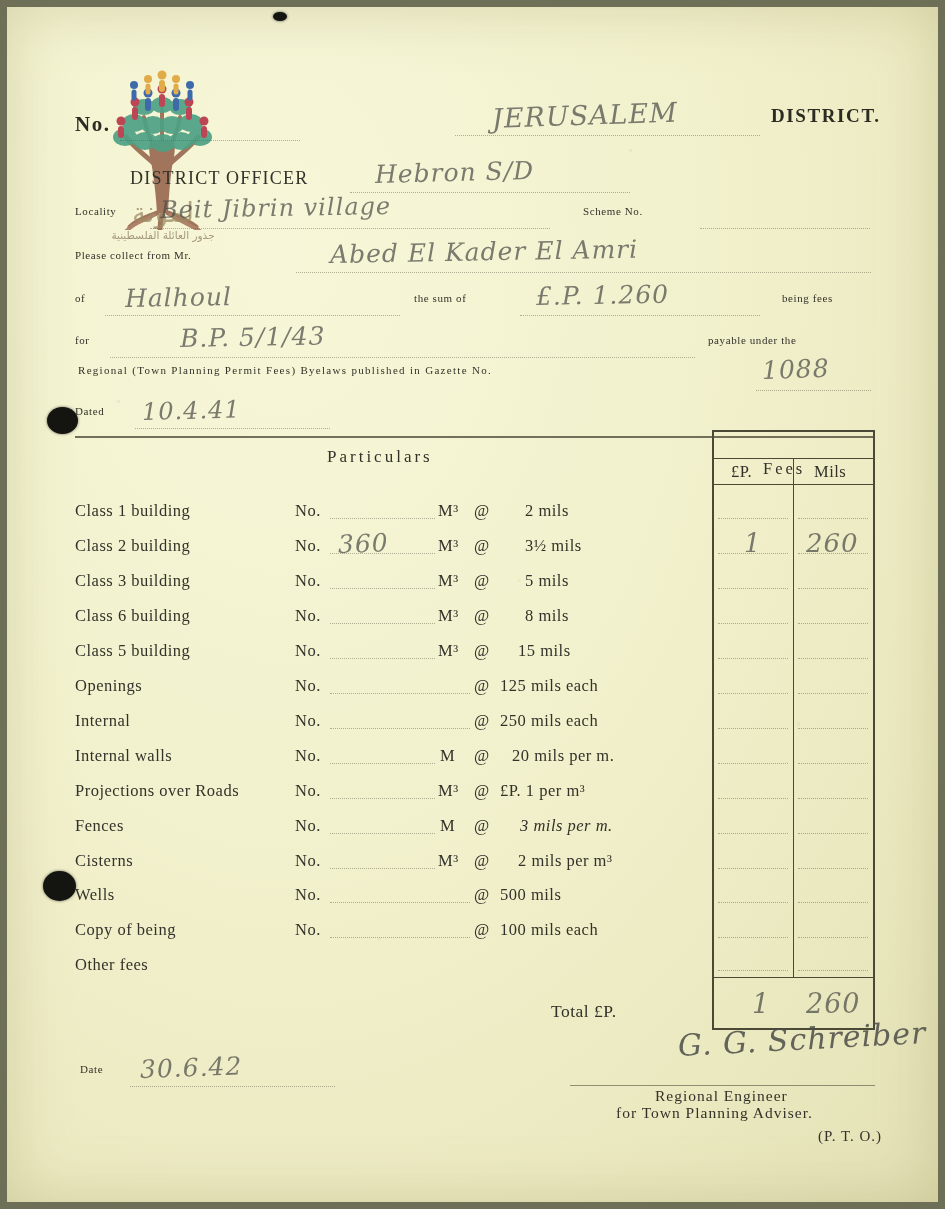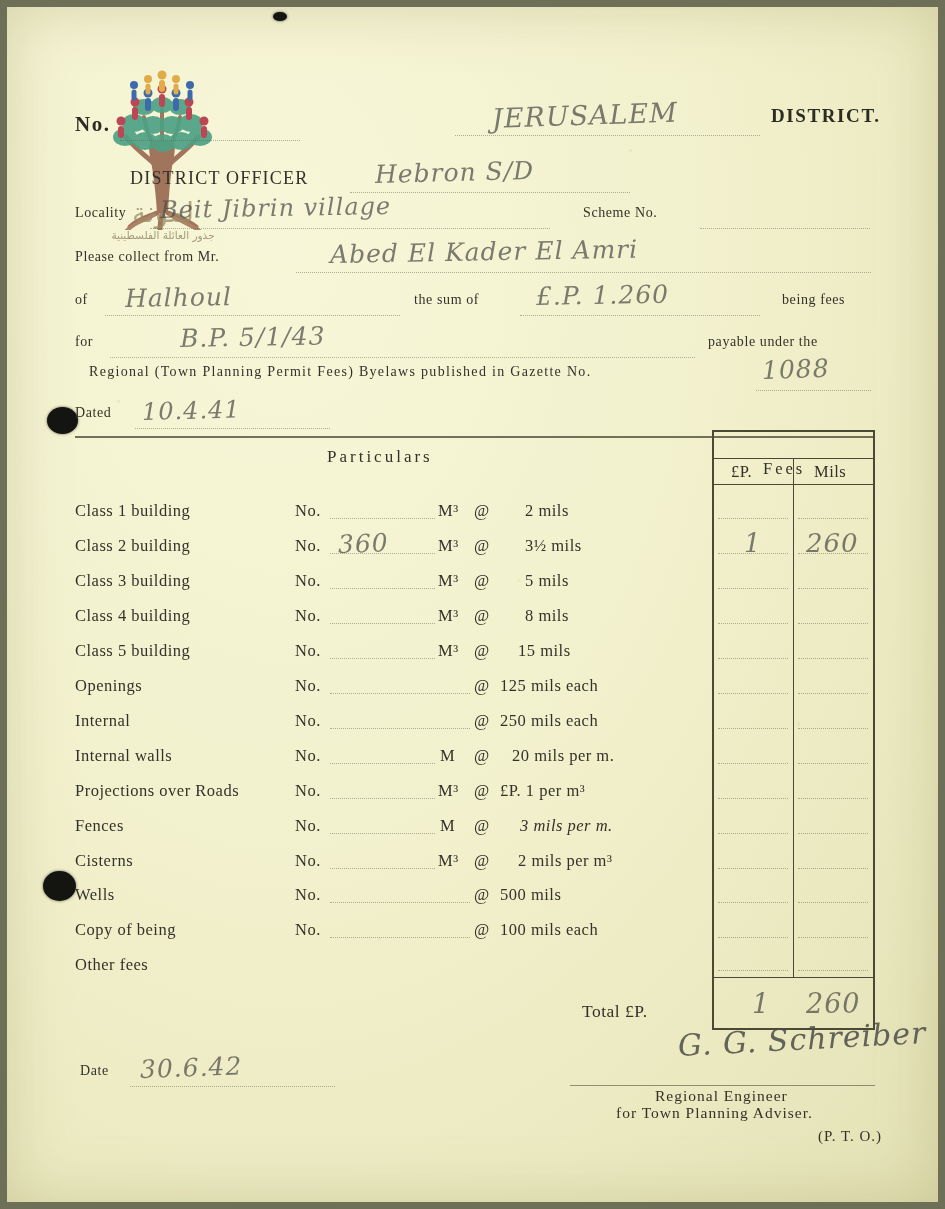--- a/index.html
+++ b/index.html
@@ -58,21 +58,21 @@
     letter-spacing: 1.6px;
     font-size: 19px;
     color: #2c2b22;
   }
   .smallcaps {
     font-variant: small-caps;
     letter-spacing: 1.2px;
     font-family: Liberation Serif, serif;
   }
   .body-txt {
-    font-size: 14px;
+    font-size: 11px;
     letter-spacing: .6px;
   }
   .tbl-txt {
     font-size: 16.5px;
     letter-spacing: .5px;
   }
 
   
   .hand {
     position: absolute;
@@ -249,21 +249,21 @@
   <div class="hand" style="left:536px; top:282px; font-size:25px; transform:rotate(-1deg);">£.P. 1.260</div>
 
   <div class="print body-txt" style="left:782px; top:292px;">being fees</div>
 
   <div class="print body-txt" style="left:75px; top:334px;">for</div>
   <div class="dots" style="left:110px; top:357px; width:585px;"></div>
   <div class="hand" style="left:180px; top:324px; font-size:25px; transform:rotate(-1deg);">B.P. 5/1/43</div>
 
   <div class="print body-txt" style="left:708px; top:334px;">payable under the</div>
 
-  <div class="print body-txt" style="left:89px; top:364px; letter-spacing:1.3px;">Regional (Town Planning Permit Fees) Byelaws published in Gazette No.</div>
+  <div class="print body-txt" style="left:78px; top:364px; letter-spacing:1.3px;">Regional (Town Planning Permit Fees) Byelaws published in Gazette No.</div>
   <div class="dots" style="left:756px; top:390px; width:115px;"></div>
   <div class="hand" style="left:762px; top:356px; font-size:25px; transform:rotate(-2deg);">1088</div>
 
   <div class="print body-txt" style="left:75px; top:405px;">Dated</div>
   <div class="dots" style="left:135px; top:428px; width:195px;"></div>
   <div class="hand" style="left:142px; top:398px; font-size:24px; transform:rotate(-1.5deg);">10.4.41</div>
 
   <div class="rule" style="left:75px; top:436px; width:800px; height:2px;"></div>
 
   <div class="tblline" style="left:712px; top:430px; width:2px; height:600px;"></div>
@@ -309,21 +309,21 @@
   <div class="dots" style="left:330px; top:588px; width:105px;"></div>
   <div class="hand" style="left:340px; top:564px; font-size:22px;"></div>
   <div class="print tbl-txt" style="left:438px; top:571px;">M³</div>
   <div class="print tbl-txt" style="left:474px; top:571px;">@</div>
   <div class="print tbl-txt" style="left:525px; top:571px;">5 mils</div>
   <div class="dots" style="left:718px; top:588px; width:70px;"></div>
   <div class="dots" style="left:798px; top:588px; width:70px;"></div>
   <div class="hand" style="left:740px; top:564px; font-size:22px;"></div>
   <div class="hand" style="left:812px; top:564px; font-size:22px;"></div>
 
-  <div class="print tbl-txt" style="left:75px; top:606px;">Class 4 building</div>
+  <div class="print tbl-txt" style="left:75px; top:606px;">Class 6 building</div>
   <div class="print tbl-txt" style="left:295px; top:606px;">No.</div>
   <div class="dots" style="left:330px; top:623px; width:105px;"></div>
   <div class="hand" style="left:340px; top:599px; font-size:22px;"></div>
   <div class="print tbl-txt" style="left:438px; top:606px;">M³</div>
   <div class="print tbl-txt" style="left:474px; top:606px;">@</div>
   <div class="print tbl-txt" style="left:525px; top:606px;">8 mils</div>
   <div class="dots" style="left:718px; top:623px; width:70px;"></div>
   <div class="dots" style="left:798px; top:623px; width:70px;"></div>
   <div class="hand" style="left:740px; top:599px; font-size:22px;"></div>
   <div class="hand" style="left:812px; top:599px; font-size:22px;"></div>
@@ -431,21 +431,21 @@
   <div class="dots" style="left:798px; top:937px; width:70px;"></div>
   <div class="hand" style="left:740px; top:913px; font-size:22px;"></div>
   <div class="hand" style="left:812px; top:913px; font-size:22px;"></div>
 
   <div class="print tbl-txt" style="left:75px; top:955px;">Other fees</div>
   <div class="dots" style="left:718px; top:970px; width:70px;"></div>
   <div class="dots" style="left:798px; top:970px; width:70px;"></div>
   <div class="hand" style="left:740px; top:948px; font-size:22px;"></div>
   <div class="hand" style="left:812px; top:948px; font-size:22px;"></div>
 
-  <div class="print tbl-txt" style="left:582px; top:1001px; font-size:17.5px;">Total £P.</div>
+  <div class="print tbl-txt" style="left:551px; top:1001px; font-size:17.5px;">Total £P.</div>
   <div class="hand" style="left:752px; top:988px; font-size:27px;">1</div>
   <div class="hand" style="left:806px; top:988px; font-size:27px;">260</div>
 
   <div class="print body-txt" style="left:80px; top:1063px;">Date</div>
   <div class="dots" style="left:130px; top:1086px; width:205px;"></div>
   <div class="hand" style="left:140px; top:1055px; font-size:25px; transform:rotate(-2deg);">30.6.42</div>
 
   <div class="rule" style="left:570px; top:1085px; width:305px; height:1px; background:rgba(70,68,50,.55);"></div>
   <div class="hand" style="left:678px; top:1028px; font-size:30px; opacity:.85; transform:rotate(-3deg);">G. G. Schreiber</div>
 

